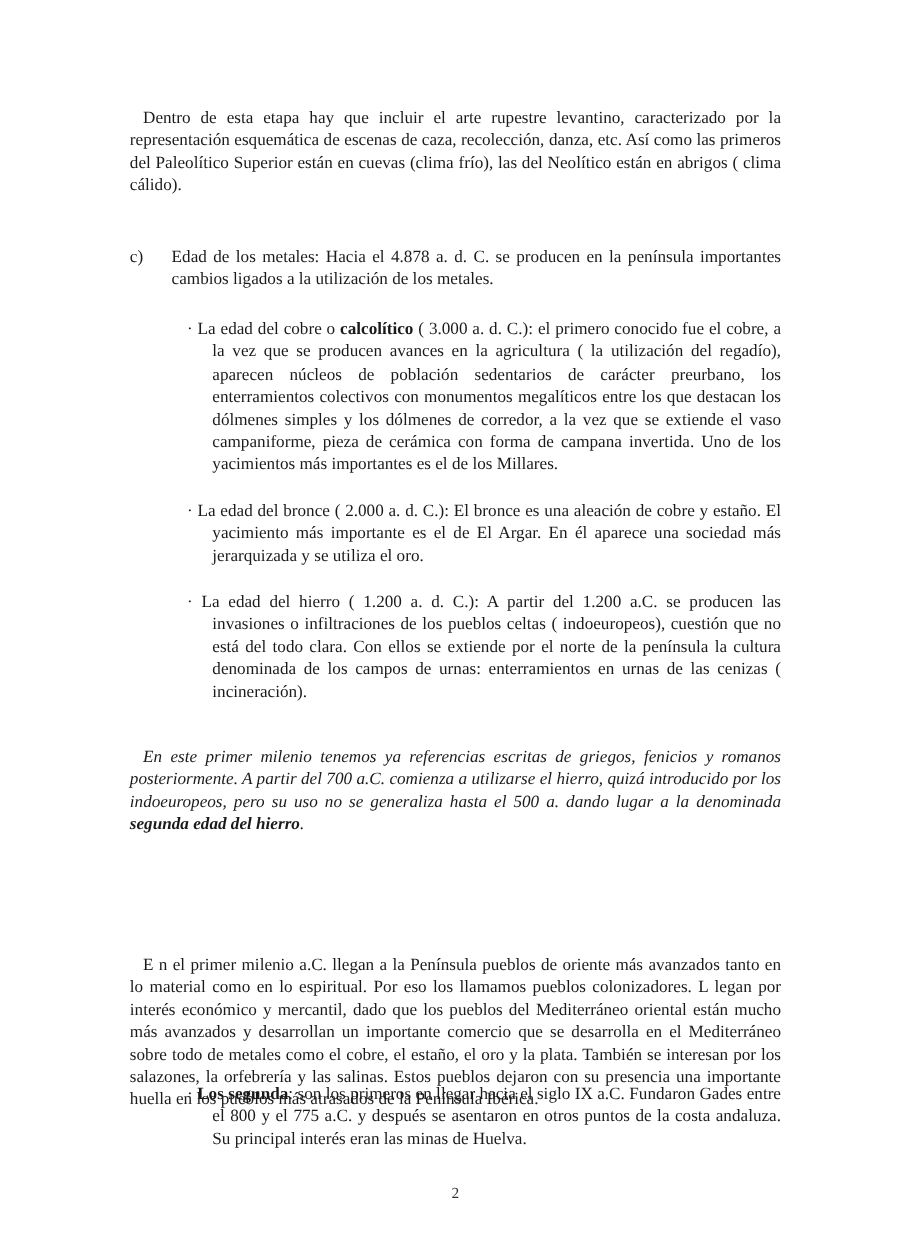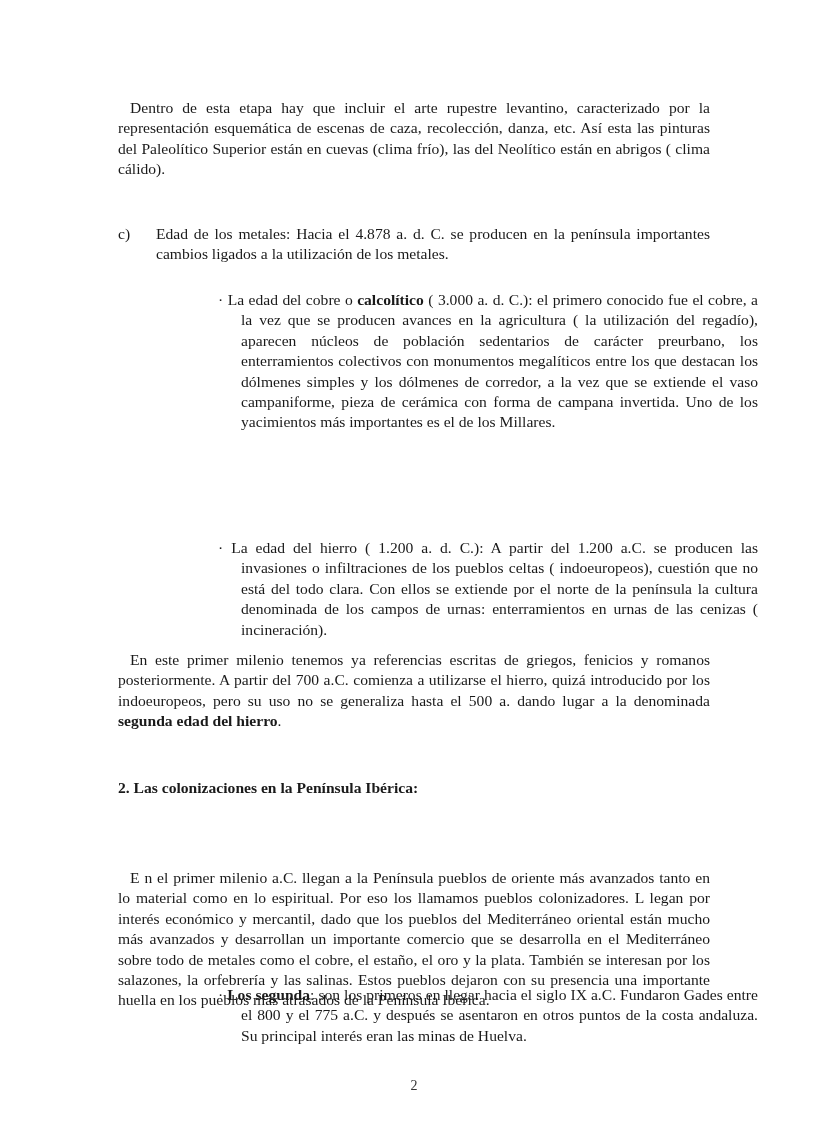--- a/index.html
+++ b/index.html
@@ -26,21 +26,20 @@
     position: absolute;
     text-align: justify;
   }
   .block p { margin: 0; }
   .indent-first { text-indent: 12px; }
   .bullet {
     position: absolute;
     text-align: justify;
     text-indent: -23px;
     padding-left: 23px;
-    margin-left: 48px;
   }
   .heading {
     position: absolute;
     font-weight: bold;
   }
   .list-c {
     position: absolute;
     text-align: justify;
   }
   .list-c .marker {
@@ -57,44 +56,47 @@
     font-size: 14px;
     color: #333;
   }
 </style>
 </head>
 <body>
 
 <div class="page">
 
   <div class="block indent-first" style="left:118px; top:98px; width:592px;">
-    <p>Dentro de esta etapa hay que incluir el arte rupestre levantino, caracterizado por la representación esquemática de escenas de caza, recolección, danza, etc. Así esta las pinturas del Paleolítico Superior están en cuevas (clima frío), las del Neolítico están en abrigos ( clima cálido).</p>
+    <p>Dentro de esta etapa hay que incluir el arte rupestre levantino, caracterizado por la representación esquemática de escenas de caza, recolección, danza, etc. Así como las primeros del Paleolítico Superior están en cuevas (clima frío), las del Neolítico están en abrigos ( clima cálido).</p>
   </div>
 
   <div class="list-c" style="left:156px; top:224px; width:554px;">
     <span class="marker">c)</span>
     <span>Edad de los metales: Hacia el 4.878 a. d. C. se producen en la península importantes cambios ligados a la utilización de los metales.</span>
   </div>
 
   <div class="bullet" style="left:170px; top:290px; width:517px;">
     <span>·</span>
     <span>La edad del cobre o </span><b>calcolítico</b><span> ( 3.000 a. d. C.): el primero conocido fue el cobre, a la vez que se producen avances en la agricultura ( la utilización del regadío), aparecen núcleos de población sedentarios de carácter preurbano, los enterramientos colectivos con monumentos megalíticos entre los que destacan los dólmenes simples y los dólmenes de corredor, a la vez que se extiende  el vaso campaniforme, pieza de cerámica con forma de campana invertida. Uno de los yacimientos más importantes es el de los Millares.</span>
   </div>
 
+  <div class="bullet" style="left:170px; top:455px; width:517px;">
+    <span>·</span>
+    <span>La edad del bronce ( 2.000 a. d. C.): El bronce es una aleación de cobre y estaño. El yacimiento más importante es el de El Argar. En él aparece una sociedad más jerarquizada y se utiliza el oro.</span>
+  </div>
 
   <div class="bullet" style="left:170px; top:538px; width:517px;">
     <span>·</span>
     <span>La edad del hierro ( 1.200 a. d. C.): A partir del 1.200 a.C. se producen las invasiones o infiltraciones de los pueblos celtas ( indoeuropeos), cuestión que no está del todo clara. Con ellos se extiende por el norte de la península la cultura denominada de los campos de urnas: enterramientos en urnas de las cenizas ( incineración).</span>
   </div>
 
-  <div class="block indent-first" style="left:118px; top:650px; width:592px;">
+  <div class="block indent-first" style="left:118px; top:679px; width:592px;font-style:italic;">
     <p><span>En este primer milenio tenemos ya referencias escritas de griegos, fenicios y romanos posteriormente. A partir del 700 a.C. comienza a utilizarse el hierro, quizá introducido por los indoeuropeos, pero su uso no se generaliza hasta el 500 a. dando lugar  a la denominada </span><b>segunda edad del hierro</b><span>.</span></p>
   </div>
 
-  <div class="heading" style="left:118px; top:778px; width:592px;">2. Las colonizaciones en la Península Ibérica:</div>
 
   <div class="block indent-first" style="left:118px; top:868px; width:592px;">
     <p>E n el primer milenio a.C. llegan a la Península pueblos de oriente más avanzados tanto en lo material como en lo espiritual. Por eso los llamamos pueblos colonizadores.   L legan por interés económico y mercantil, dado que los pueblos del Mediterráneo oriental están mucho más avanzados y desarrollan un importante comercio que se  desarrolla en el Mediterráneo sobre todo de metales como el cobre, el estaño, el oro y la plata. También se interesan por los salazones, la orfebrería y las salinas. Estos pueblos dejaron con su presencia una importante huella en los pueblos más atrasados de la Península Ibérica.</p>
   </div>
 
   <div class="bullet" style="left:170px; top:985px; width:517px;">
     <span>·</span>
     <b>Los segunda</b><span>: son los primeros en llegar hacia el siglo IX a.C. Fundaron Gades entre el 800 y el 775 a.C. y después se asentaron en otros puntos de la costa andaluza. Su principal interés eran las minas de Huelva.</span>
   </div>
 

